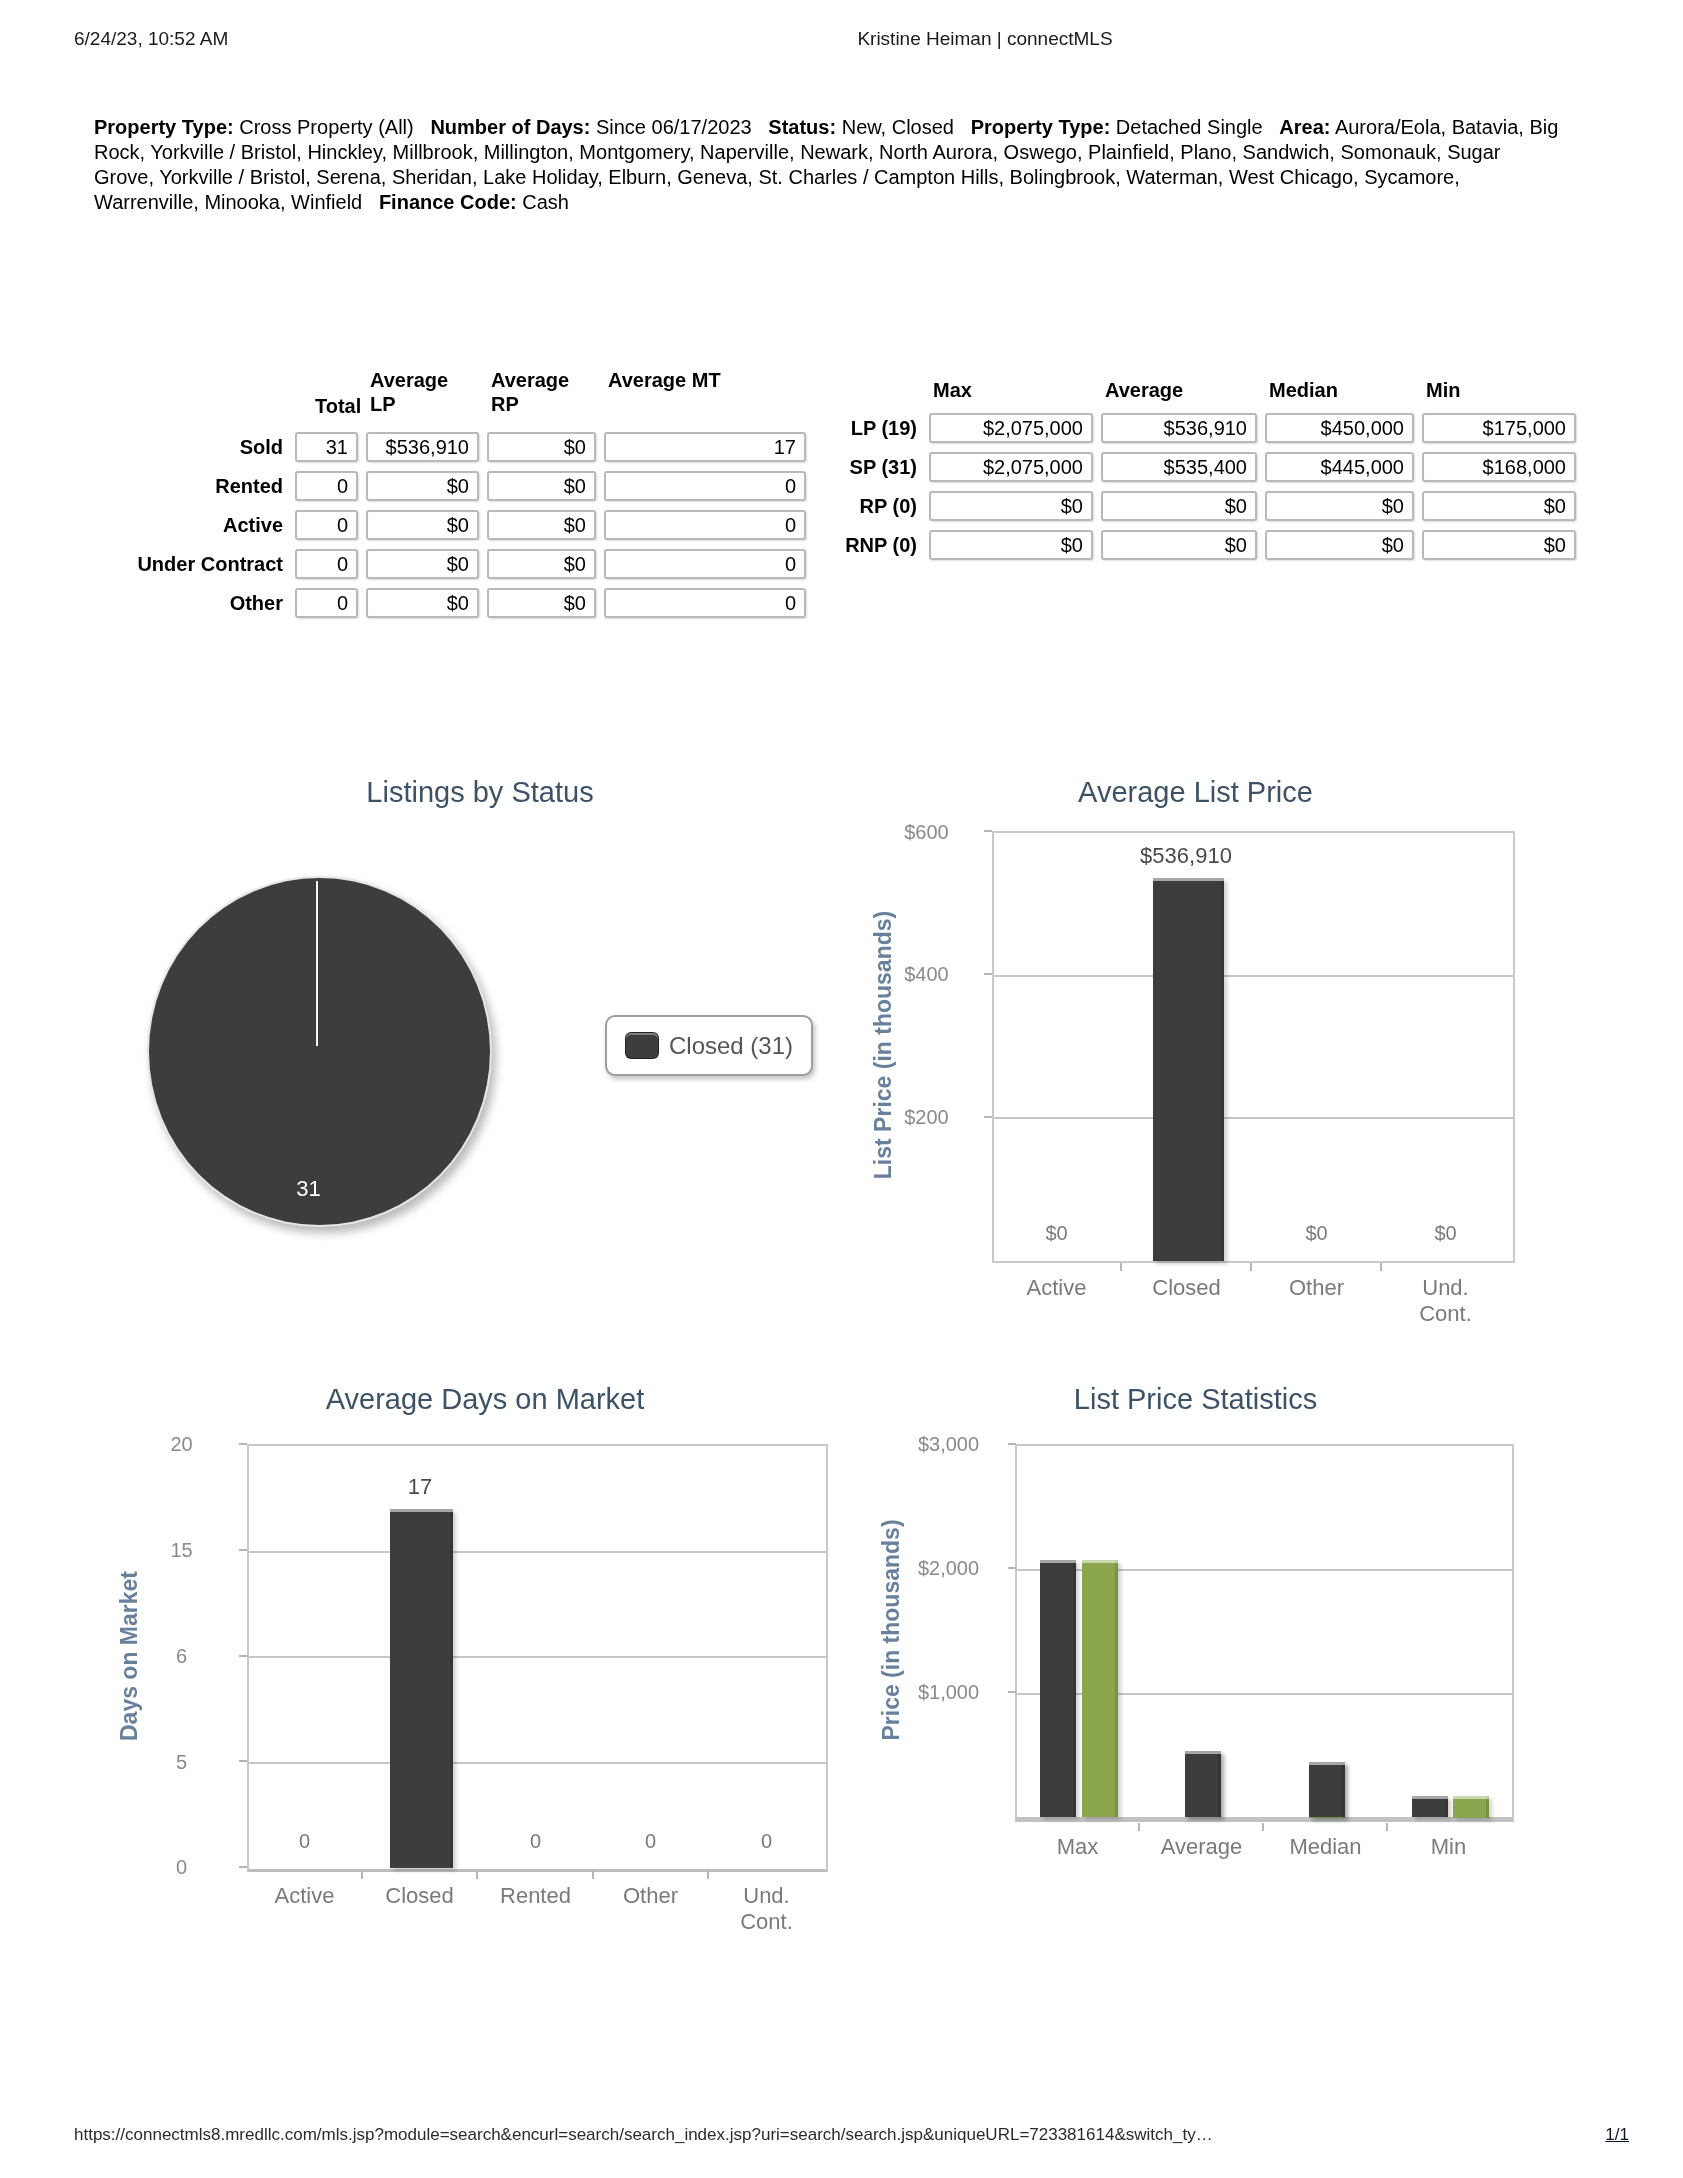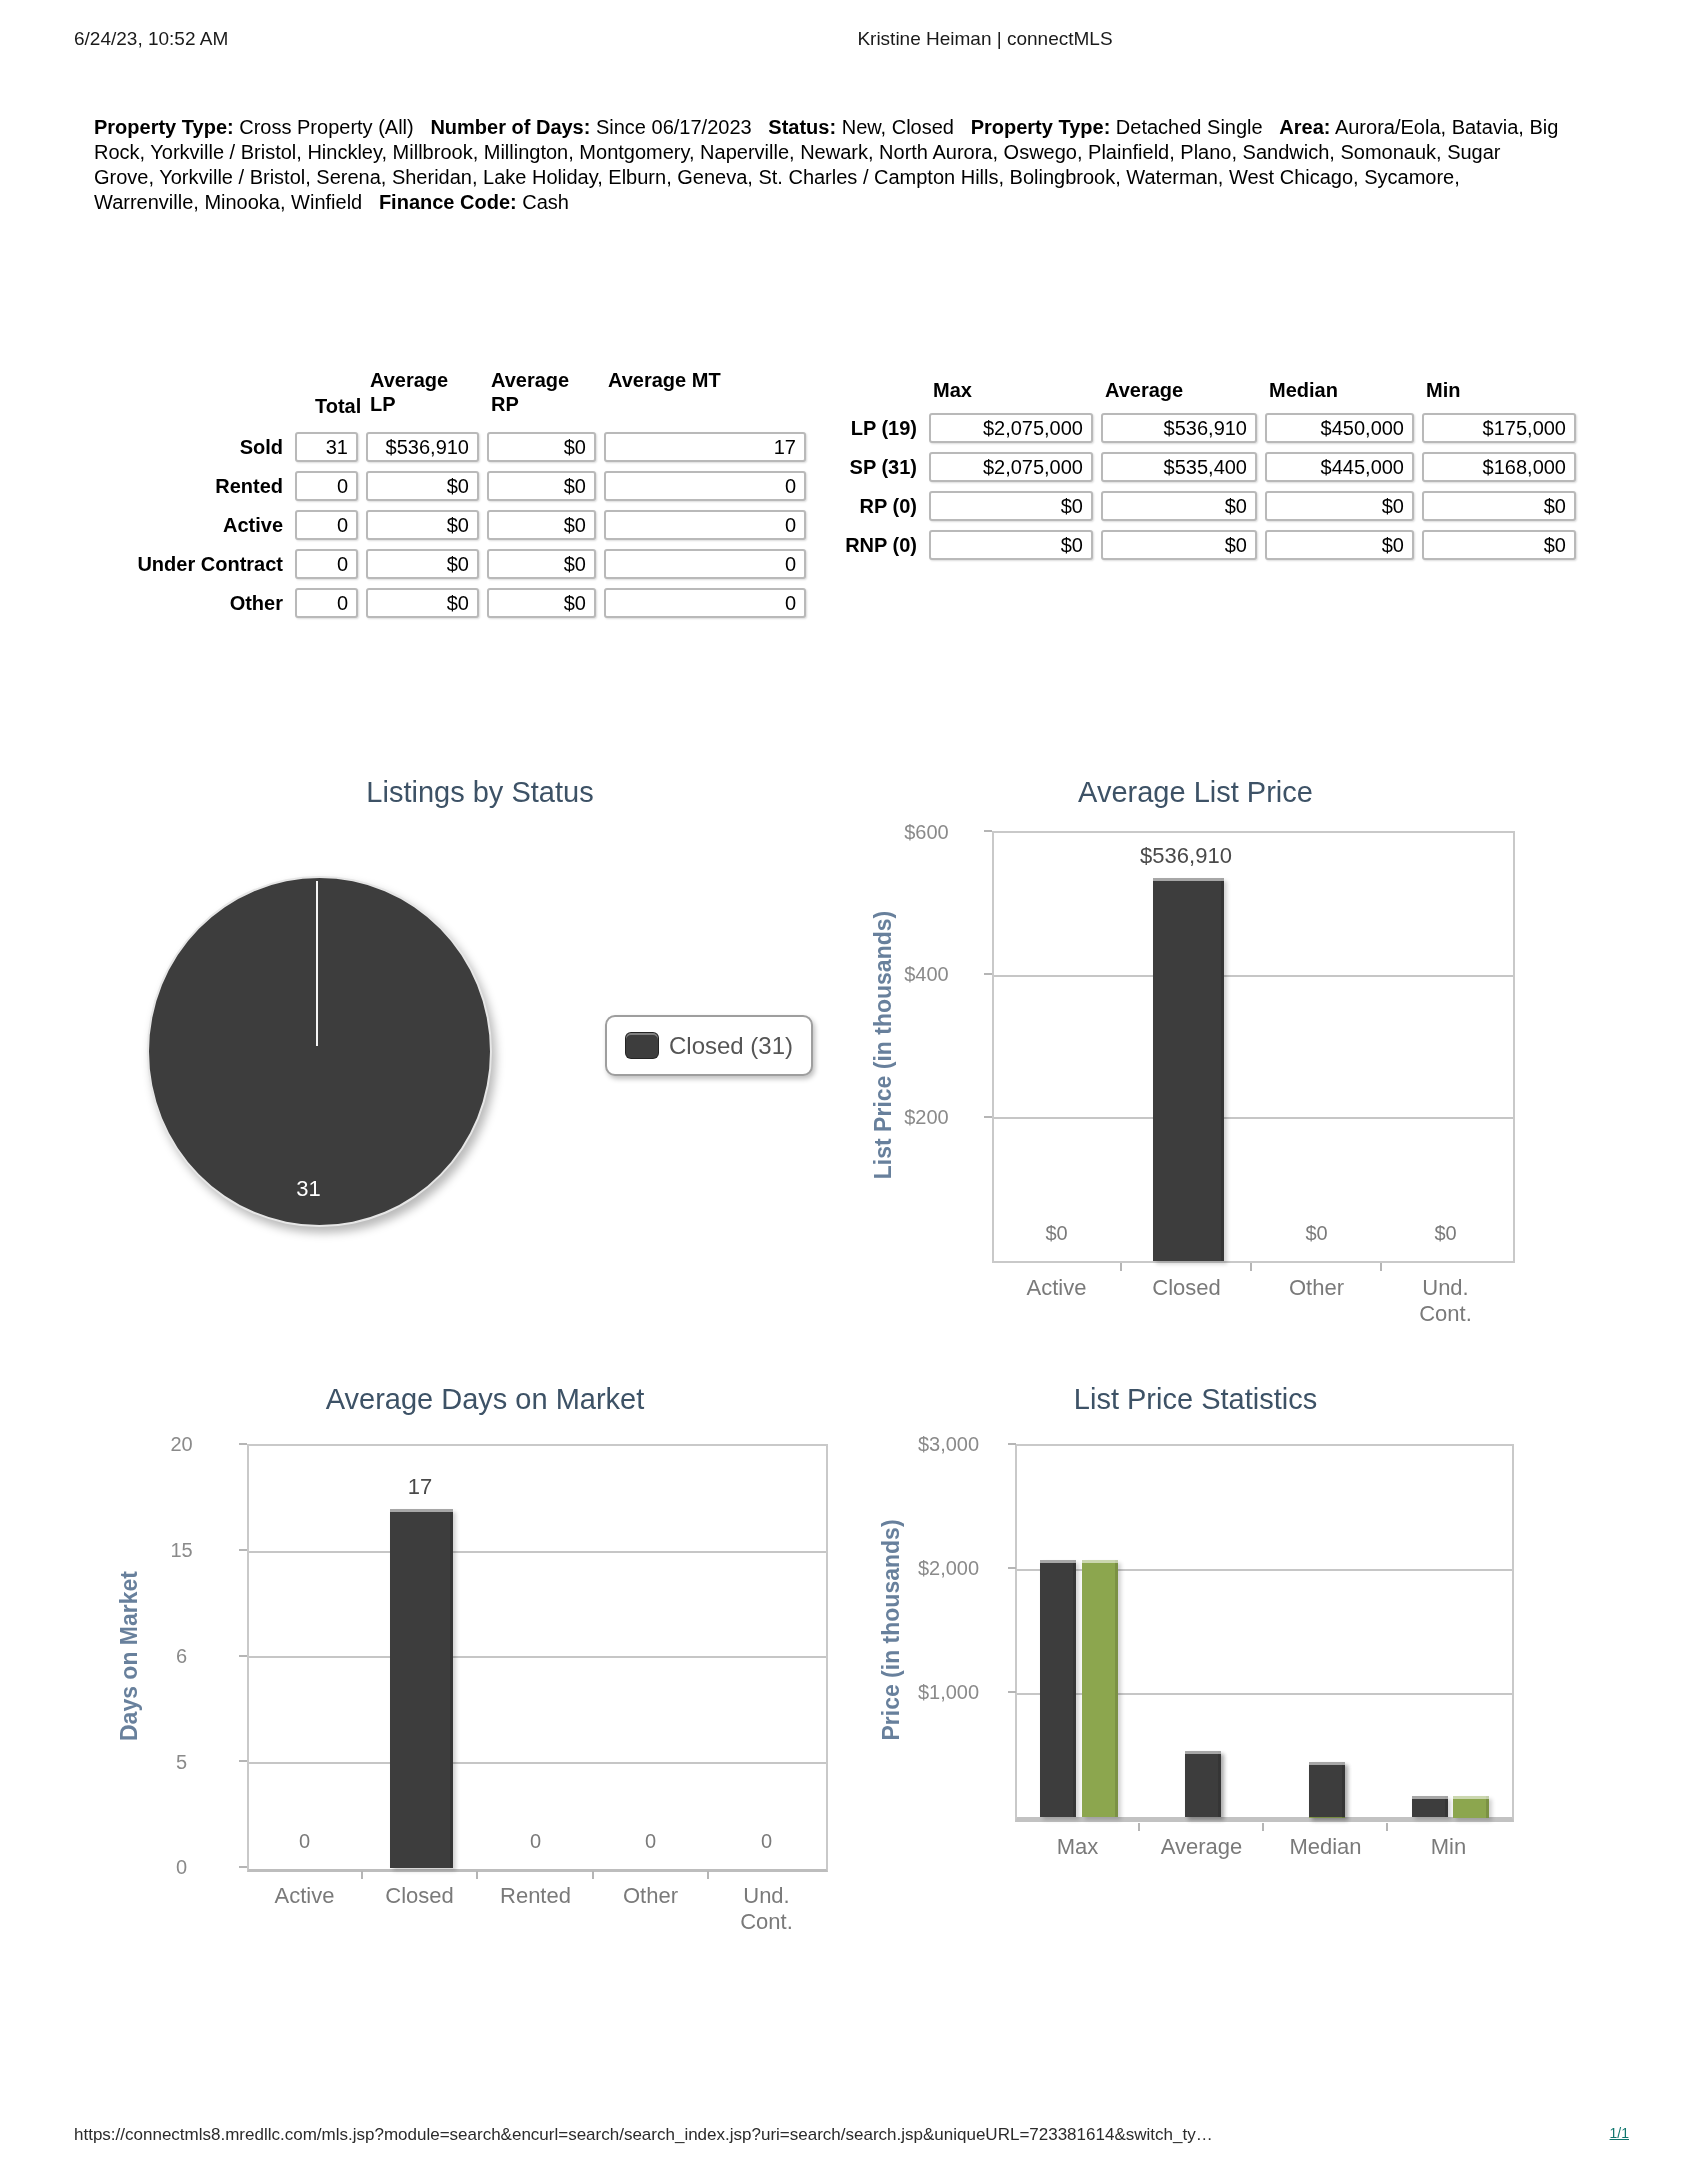--- a/index.html
+++ b/index.html
@@ -2,21 +2,21 @@
 <html><head>
 <meta charset="utf-8">
 <style>
   html,body{margin:0;padding:0;background:#fff;}
   .page{position:relative;width:1683px;height:2178px;background:#fff;overflow:hidden;
         font-family:"Liberation Sans",sans-serif;color:#000;}
   
   .ph-date{position:absolute;left:74px;top:28px;font-size:19px;color:#1a1a1a;}
   .ph-title{position:absolute;left:985px;top:28px;transform:translateX(-50%);font-size:19px;color:#1a1a1a;white-space:nowrap;}
   .pf-url{position:absolute;left:74px;top:2125px;font-size:17px;color:#2b2b2b;}
-  .pf-page{position:absolute;right:54px;top:2125px;font-size:14px;color:#0f766e;text-decoration:underline;}
+  .pf-page{position:absolute;right:54px;top:2125px;font-size:17px;color:#0f172a;text-decoration:underline;}
   
   .criteria{position:absolute;left:94px;top:115px;width:1465px;font-size:20px;line-height:25px;margin:0;}
   .criteria b{color:#000;}
   
   .stat-table{position:absolute;display:grid;}
   .tbl-head{font-weight:bold;font-size:20px;line-height:24px;white-space:pre-line;padding-left:4px;box-sizing:border-box;}
   .tbl-label{font-weight:bold;font-size:20px;text-align:right;padding-right:4px;height:30px;line-height:30px;white-space:nowrap;}
   .cell{background:#fff;border:2px solid #b9b9b9;border-radius:3px;box-sizing:border-box;height:30px;line-height:26px;
         font-size:20px;text-align:right;padding-right:8px;box-shadow:1px 1px 2px rgba(0,0,0,0.14);}
   

